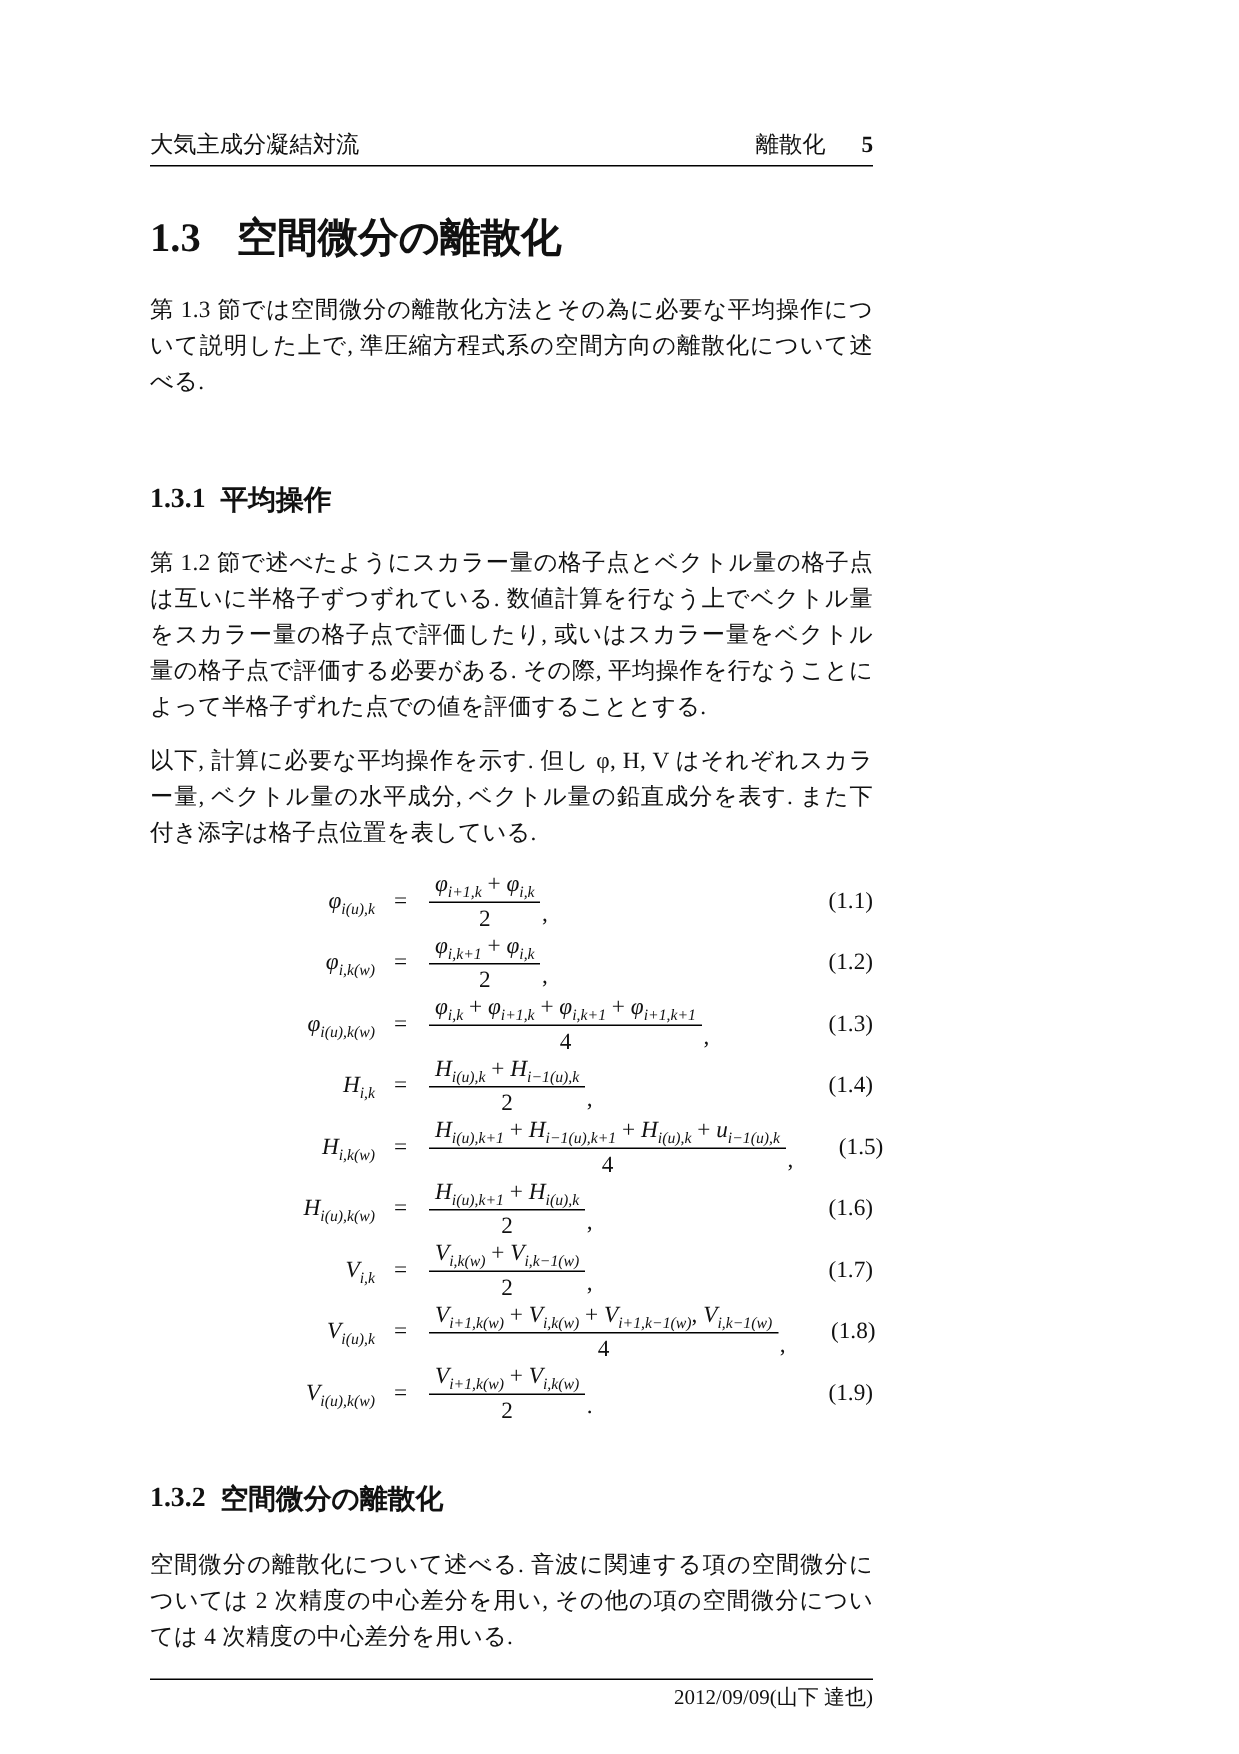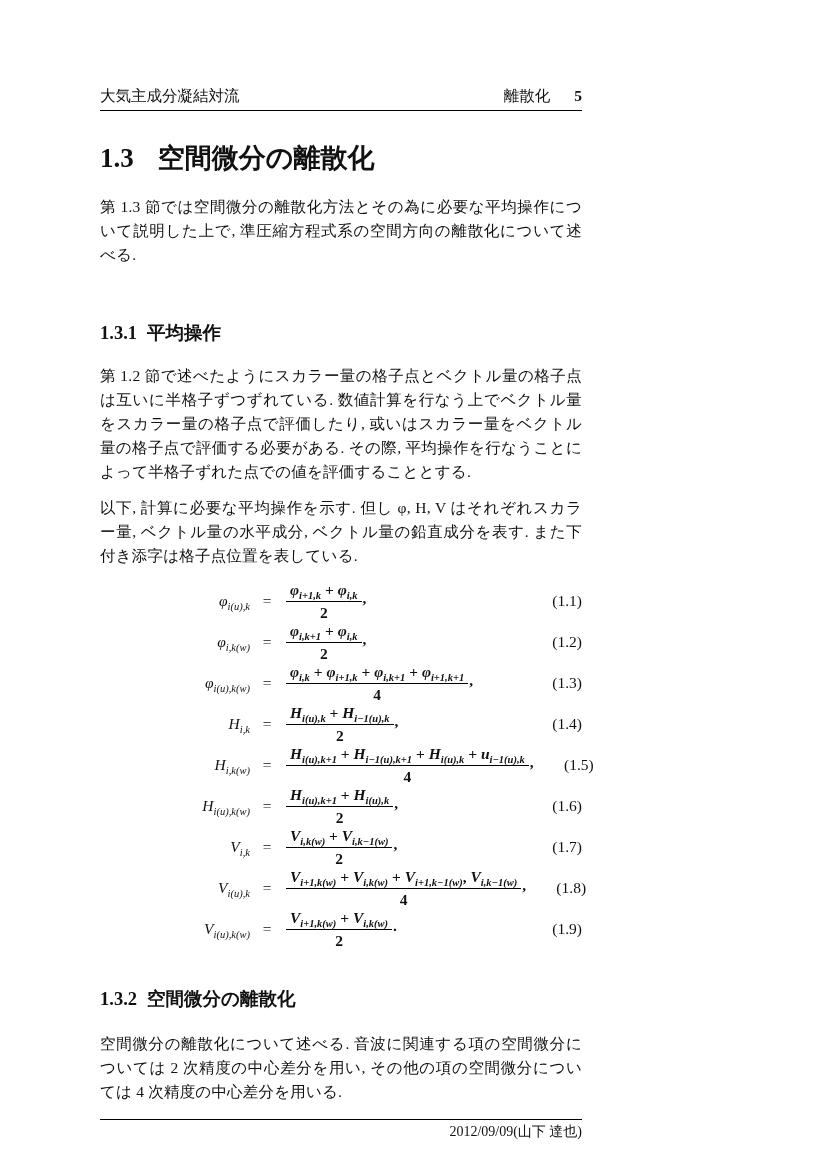--- a/index.html
+++ b/index.html
@@ -51,21 +51,21 @@
   .equations { margin-top: 12px; }
   .eq-row {
     display: grid;
     grid-template-columns: 150px 34px 1fr 60px;
     align-items: center;
     min-height: 40px;
     font-size: 15.5px;
   }
   .eq-lhs { text-align: right; white-space: nowrap; }
   .eq-rel { text-align: center; }
-  .eq-expr { display: flex; align-items: flex-start; padding-left: 2px; font-weight: bold; }
+  .eq-expr { display: flex; align-items: center; padding-left: 2px; }
   .eq-tag { text-align: right; }
   .mi { font-style: italic; }
   sub {
     font-style: italic; font-size: 10.5px; line-height: 0;
     letter-spacing: 0px;
   }
   .frac { display: inline-block; text-align: center; vertical-align: middle; }
   .frac .num {
     display: block; line-height: 17px;
     padding: 1px 4px 3px 4px;

